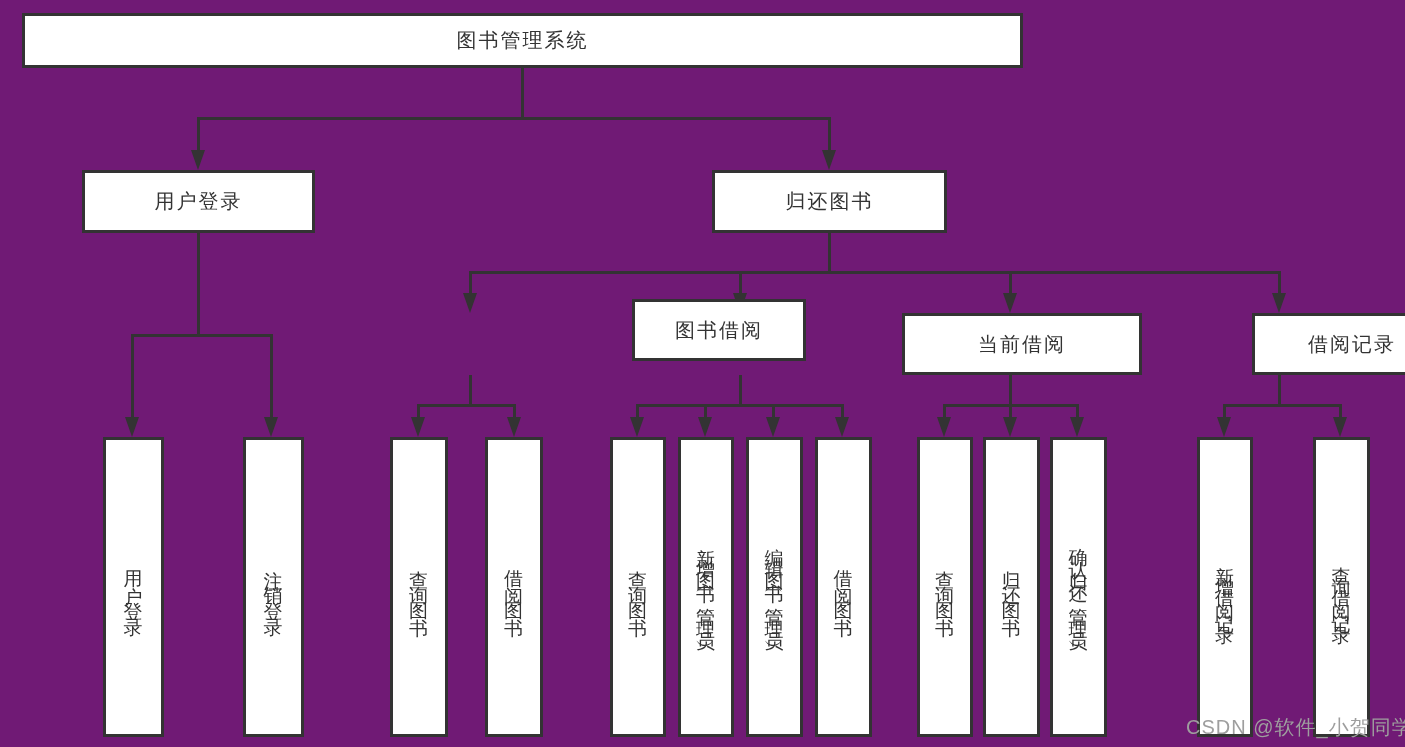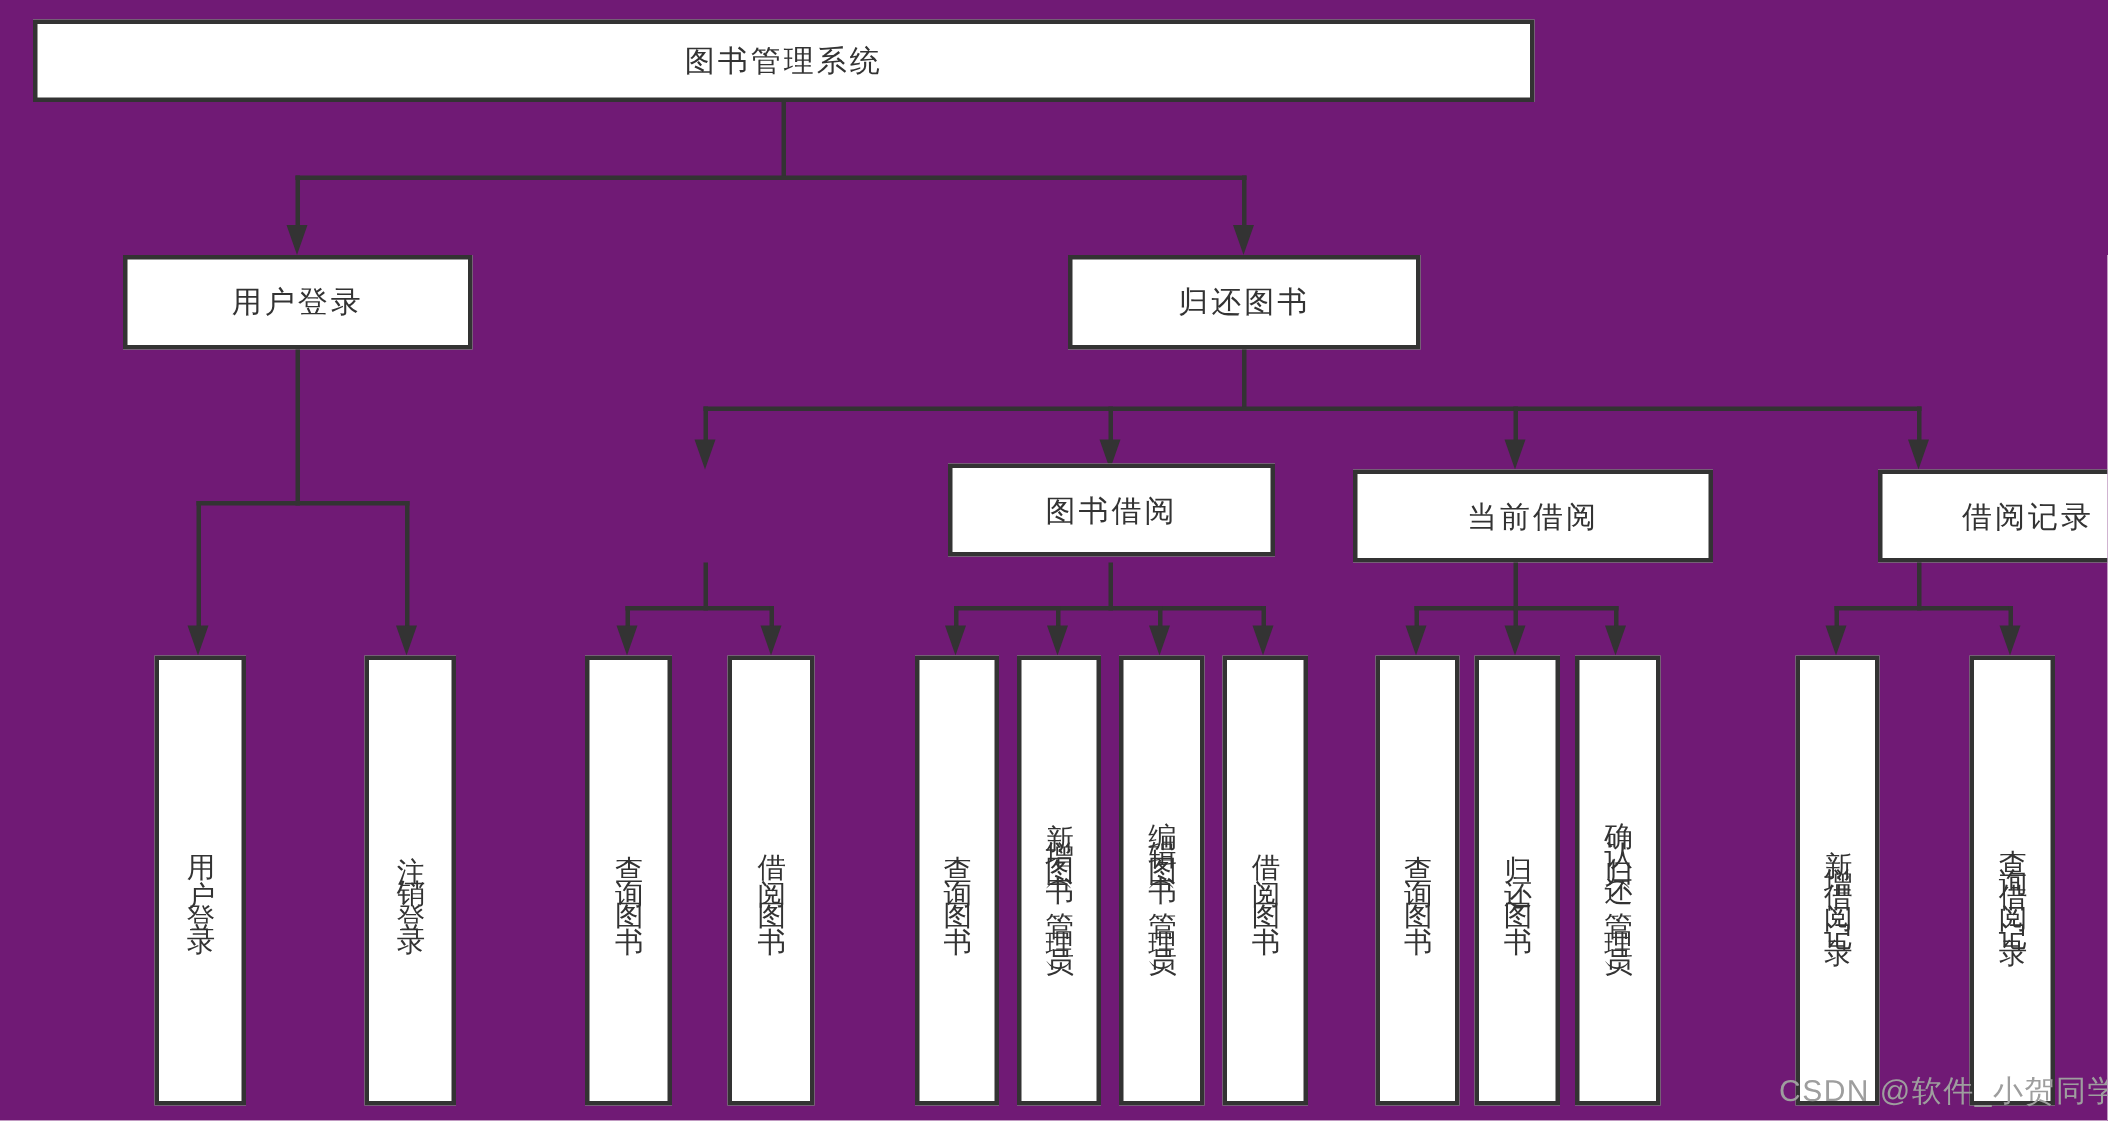--- a/index.html
+++ b/index.html
@@ -84,21 +84,21 @@
   <i class="hline" style="left:469px;top:271px;width:812px;"></i>
   <i class="vline" style="left:469px;top:271px;height:24px;"></i>
   <i class="arrow" style="left:463px;top:293px;"></i>
   <i class="vline" style="left:739px;top:271px;height:24px;"></i>
   <i class="arrow" style="left:733px;top:293px;"></i>
   <i class="vline" style="left:1009px;top:271px;height:24px;"></i>
   <i class="arrow" style="left:1003px;top:293px;"></i>
   <i class="vline" style="left:1278px;top:271px;height:24px;"></i>
   <i class="arrow" style="left:1272px;top:293px;"></i>
 
-  <div class="node" style="left:632px;top:309px;width:218px;height:62px;">
+  <div class="node" style="left:632px;top:299px;width:174px;height:62px;">
     <span>图书借阅</span>
   </div>
   <div class="node" style="left:902px;top:313px;width:240px;height:62px;">
     <span>当前借阅</span>
   </div>
   <div class="node" style="left:1204px;top:313px;width:200px;height:62px;margin-left:48px;">
     <span>借阅记录</span>
   </div>
 
   <i class="vline" style="left:469px;top:375px;height:32px;"></i>

